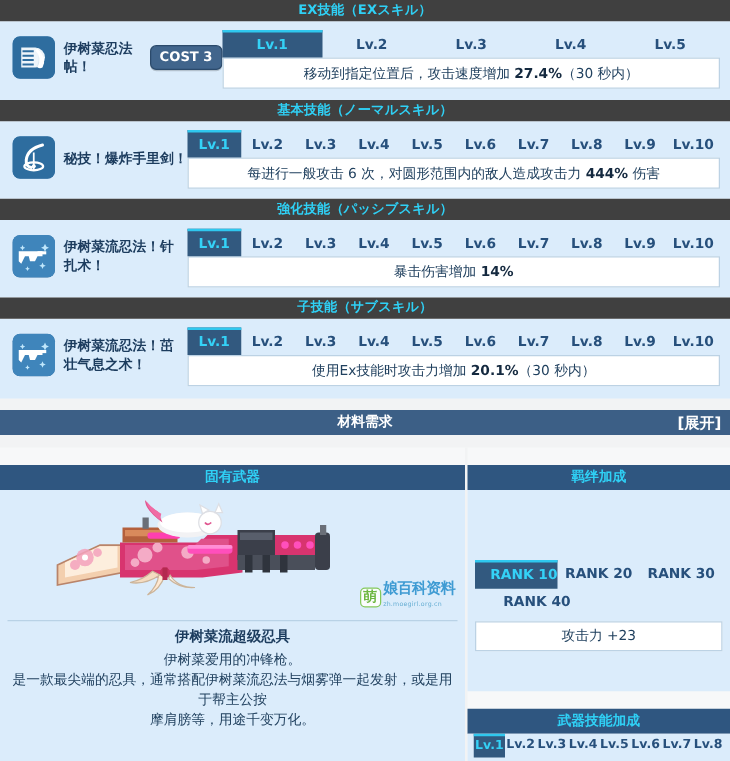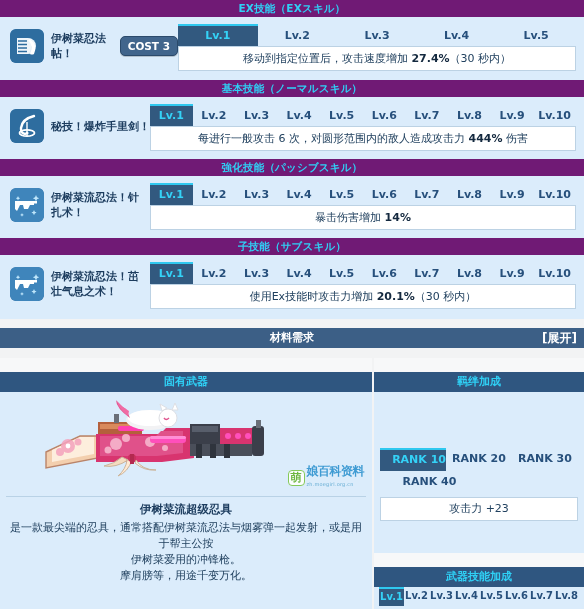--- a/index.html
+++ b/index.html
@@ -18,21 +18,21 @@
   }
   .page {
     width: 584px;
     height: 609px;
     position: relative;
     background: #f7f8f9;
   }
 
   
   .sec-head {
-    background: #701a75;
+    background: #404040;
     height: 17px;
     line-height: 17px;
     text-align: center;
     color: #2fd0f5;
     font-weight: bold;
     font-size: 10.5px;
     letter-spacing: .2px;
     position: relative;
   }
 
@@ -494,22 +494,22 @@
             <span class="wm-badge">萌</span>
             <span class="wm-txt">
               <span>娘百科资料</span><br>
               <span class="wm-sub">zh.moegirl.org.cn</span>
             </span>
           </div>
         </div>
         <div class="hr-thin"></div>
         <div class="weapon-title">伊树菜流超级忍具</div>
         <div class="weapon-desc">
+          <div>伊树菜爱用的冲锋枪。</div>
           <div>是一款最尖端的忍具，通常搭配伊树菜流忍法与烟雾弹一起发射，或是用于帮主公按</div>
-          <div>伊树菜爱用的冲锋枪。</div>
           <div>摩肩膀等，用途千变万化。</div>
         </div>
         <div style="height:24px;"></div>
         <div class="lv30-row">
           <div class="lv-tab active">Lv.30</div>
           <div class="lv-tab">Lv.40</div>
           <div class="lv-tab">Lv.50</div>
           <div class="lv-tab">Lv.60</div>
           <div class="lv-tab">Lv.70</div>
         </div>

